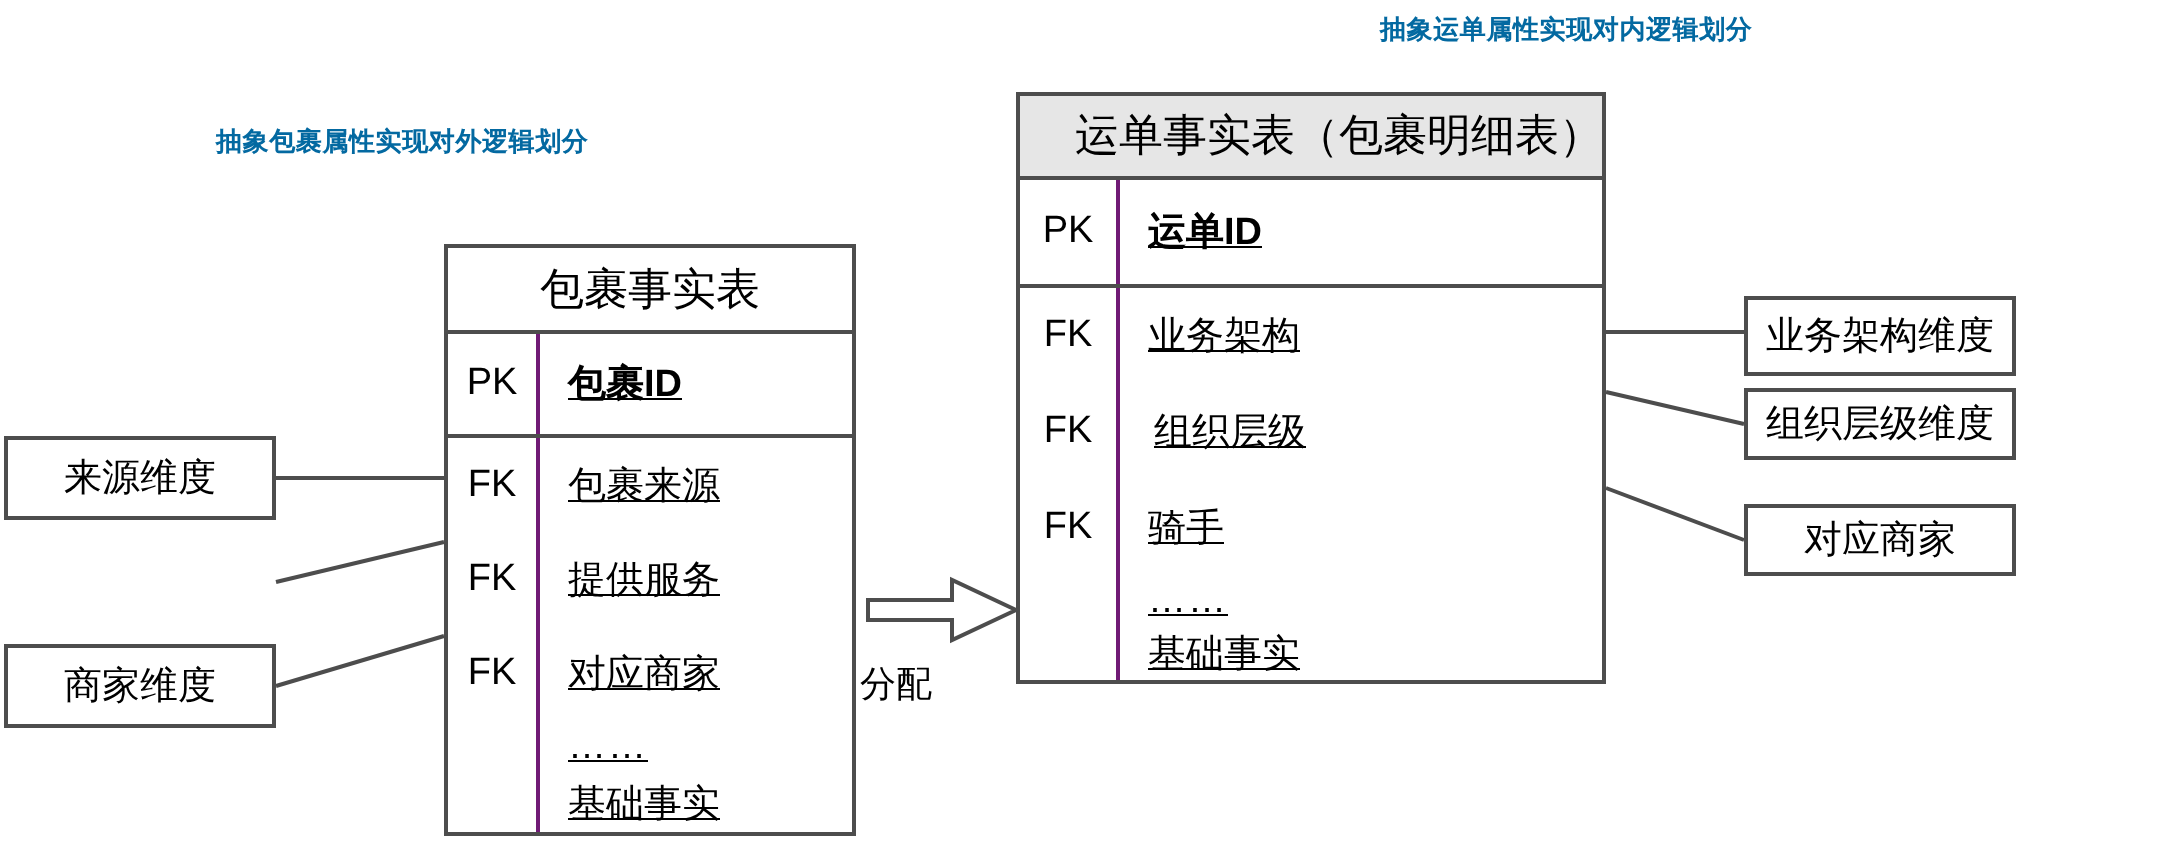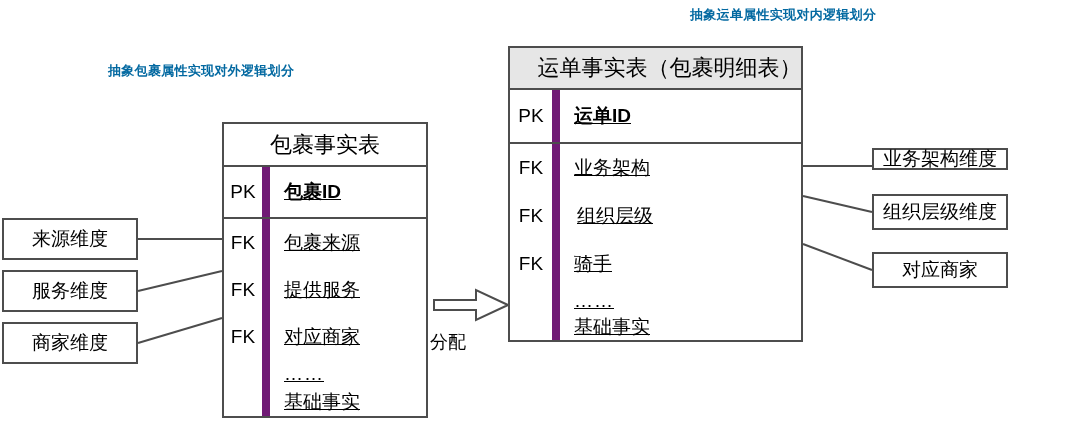--- a/index.html
+++ b/index.html
@@ -72,21 +72,21 @@
     border-bottom: 2px solid #4d4d4d;
     display: flex;
   }
   .fact-body {
     box-sizing: border-box;
     display: flex;
     flex-direction: column;
   }
   .keycol {
     box-sizing: border-box;
-    border-right: 8px solid #701a75;
+    border-right: 2px solid #701a75;
     display: flex;
     flex-direction: column;
     flex: 0 0 auto;
   }
   .namecol {
     box-sizing: border-box;
     display: flex;
     flex-direction: column;
     flex: 1 1 auto;
   }
@@ -139,28 +139,25 @@
   </svg>
 
   <div class="annot" id="annot-outer">抽象包裹属性实现对外逻辑划分</div>
   <div class="annot" id="annot-inner">抽象运单属性实现对内逻辑划分</div>
 
   <div id="arrow-label">分配</div>
 
   <div class="dim-box" style="left:2px; top:218px; width:136px; height:42px;">
     <span>来源维度</span>
   </div>
-  <div class="dim-box" style="left:2px; top:270px; width:136px; height:42px;">
-    <span>服务维度</span>
-  </div>
   <div class="dim-box" style="left:2px; top:322px; width:136px; height:42px;">
     <span>商家维度</span>
   </div>
 
-  <div class="dim-box" style="left:872px; top:148px; width:136px; height:22px;">
+  <div class="dim-box" style="left:872px; top:148px; width:136px; height:40px;">
     <span>业务架构维度</span>
   </div>
   <div class="dim-box" style="left:872px; top:194px; width:136px; height:36px;">
     <span>组织层级维度</span>
   </div>
   <div class="dim-box" style="left:872px; top:252px; width:136px; height:36px;">
     <span>对应商家</span>
   </div>
 
   <div class="fact-table" style="left:222px; top:122px; width:206px; height:296px;text-align:center;">

